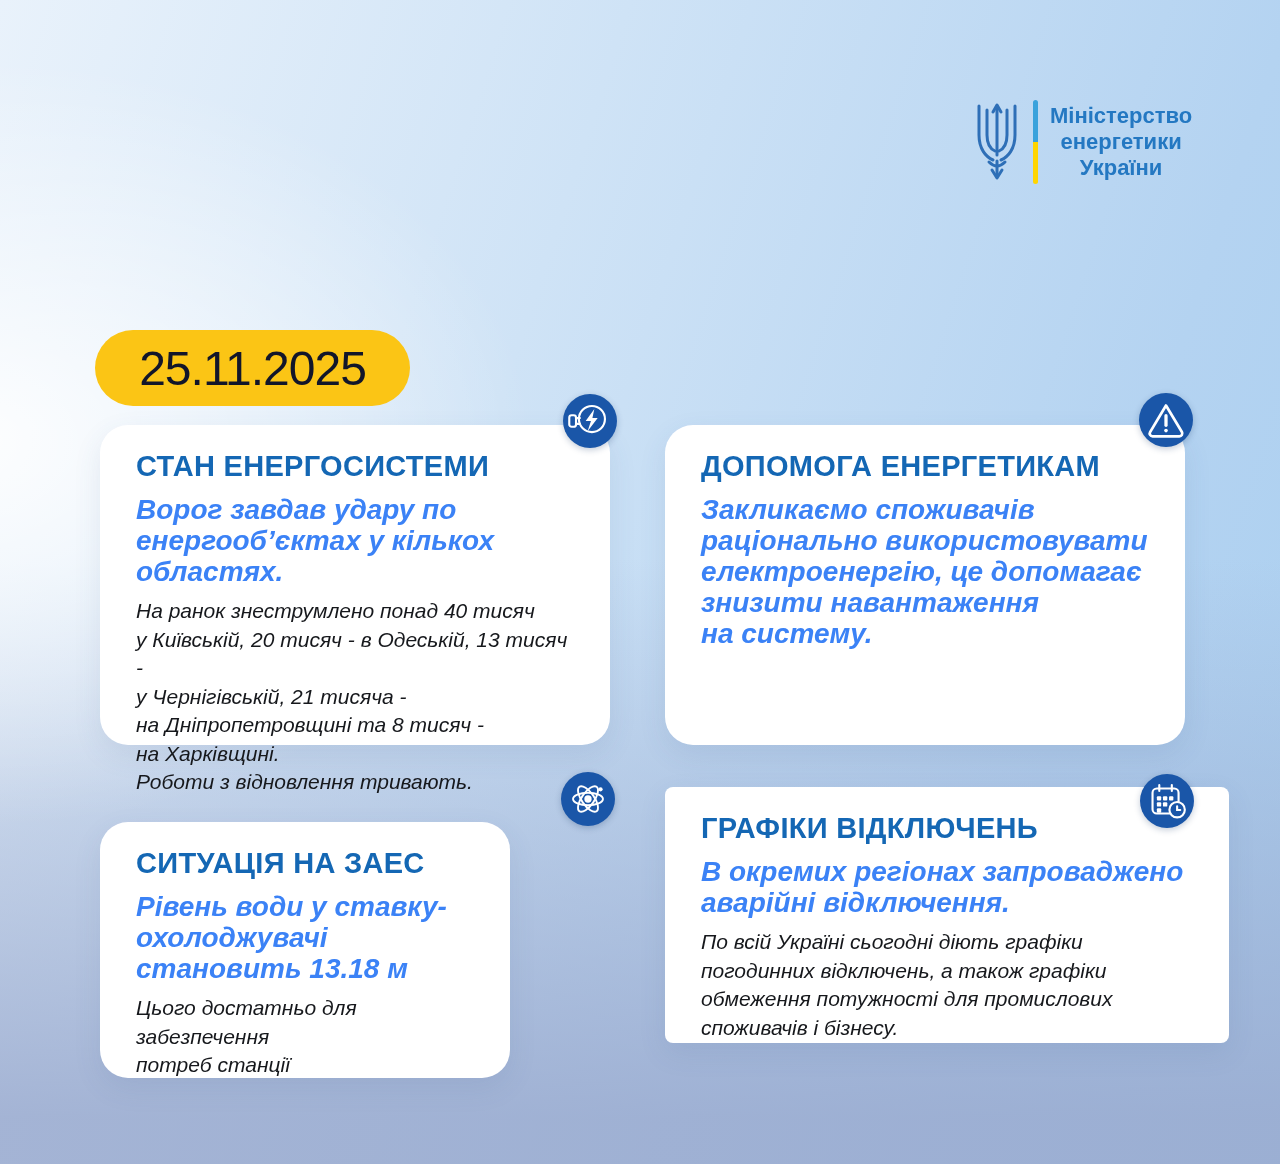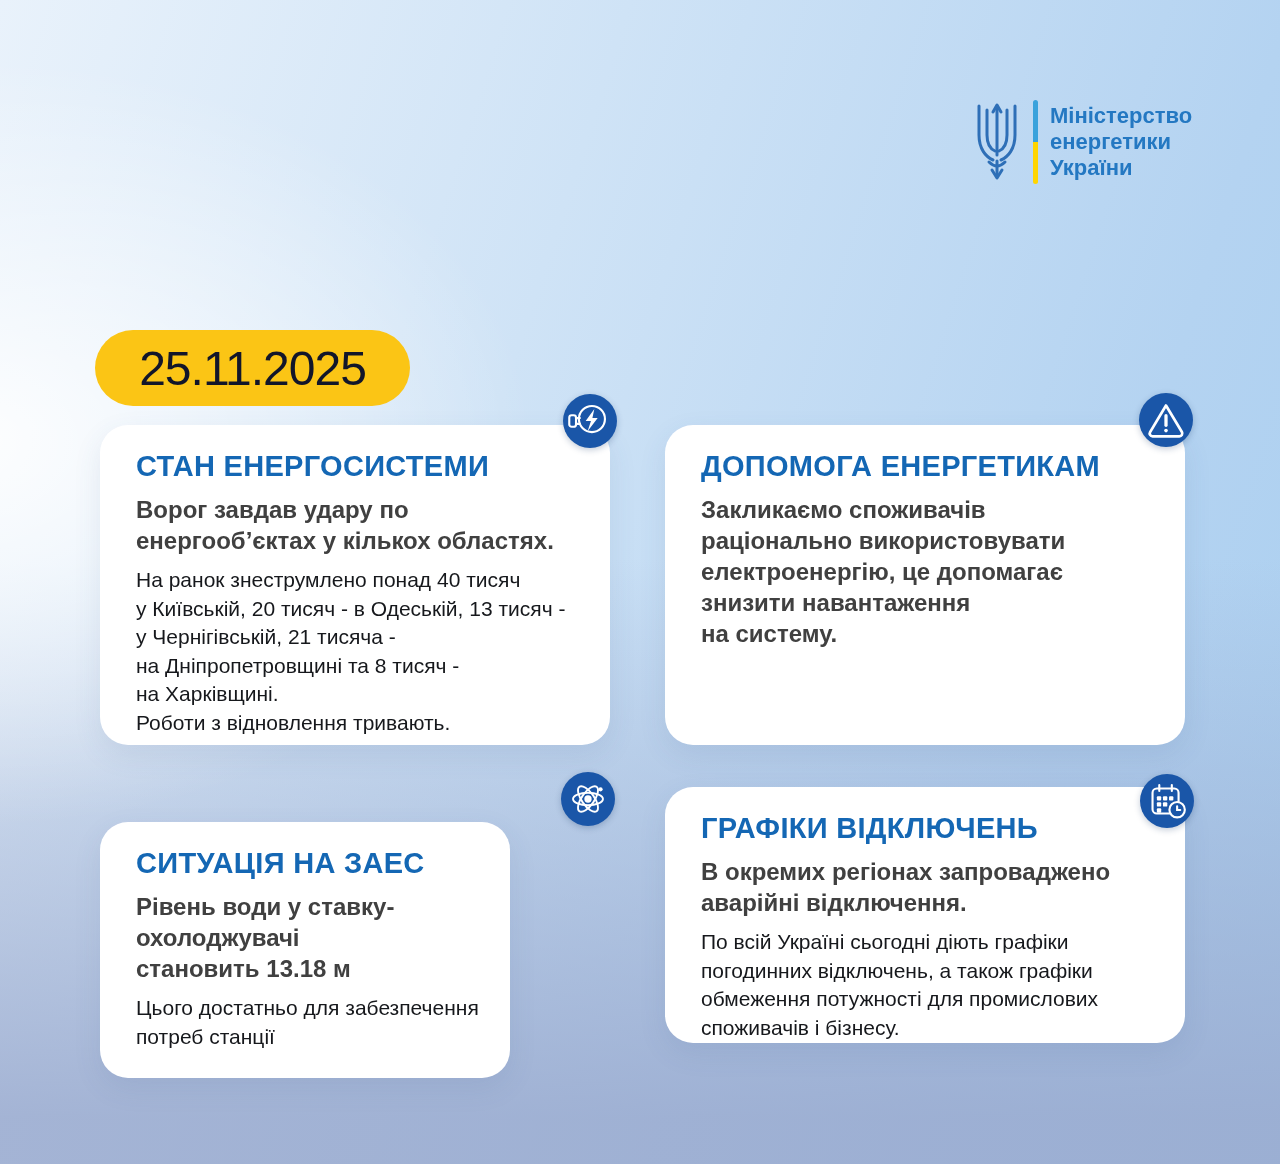--- a/index.html
+++ b/index.html
@@ -14,21 +14,21 @@
       linear-gradient(108deg, #e9f2fb 0%, #cfe3f6 38%, #b4d3f1 78%, #aacff0 100%);
   }
 
   
   .logo{ position:absolute; left:973px; top:100px; display:flex; align-items:center; }
   .logo svg{ display:block; }
   .logo-divider{ width:5px; height:84px; margin-left:12px; border-radius:3px; overflow:hidden;
     display:flex; flex-direction:column; }
   .logo-divider .d-top{ flex:1; }
   .logo-divider .d-bot{ flex:1; }
-  .logo-text{ margin-left:12px; font-weight:700; font-size:22px; line-height:26px; color:#2478c2; }
+  .logo-text{ margin-left:12px; font-weight:700; font-size:22px; line-height:26px; color:#2478c2;text-align:center; }
 
   .page-title{
     position:absolute; left:130px; top:178px;
     font-weight:700; font-size:47px; line-height:67px; letter-spacing:1px;
     color:#1b4db2;
   }
   .page-title span{ display:block; }
 
   .date-badge{
     position:absolute; left:95px; top:330px; width:315px; height:76px;
@@ -39,28 +39,28 @@
 
   
   .card{
     position:absolute; background:#ffffff; border-radius:28px;
     box-shadow:0 10px 28px rgba(60,90,140,0.10);
     padding:24px 30px 32px 36px;
   }
   .card-1{ left:100px; top:425px;  width:510px; height:320px; }
   .card-2{ left:665px; top:425px;  width:520px; height:320px; }
   .card-3{ left:100px; top:822px;  width:410px; height:256px; }
-  .card-4{ left:665px; top:787px;  width:520px; height:256px; }
+  .card-4{ left:665px; top:787px;  width:564px; height:256px;border-radius:8px; }
 
   .card-title{ font-weight:700; font-size:29px; line-height:34px; letter-spacing:0.3px;
     color:#1467b4; margin-bottom:11px; }
-  .card-lead{ font-weight:700; font-size:24px; line-height:31px; color:#404040;
-    white-space:pre-line; margin-bottom:10px; }
+  .card-lead{ font-weight:700; font-size:28px; line-height:31px; color:#3b82f6;
+    white-space:pre-line; margin-bottom:10px;font-style:italic; }
   .card-body{ font-weight:400; font-size:21px; line-height:28.5px; color:#16181c;
-    white-space:pre-line; }
+    white-space:pre-line;font-style:italic; }
 
   .badge-icon{
     position:absolute; width:54px; height:54px; border-radius:50%;
     background:#1a56a8; display:flex; align-items:center; justify-content:center;
     box-shadow:0 2px 6px rgba(20,50,100,0.25);
   }
   .icon-1{ left:563px;  top:394px; }
   .icon-2{ left:1139px; top:393px; }
   .icon-3{ left:561px;  top:772px; }
   .icon-4{ left:1140px; top:774px; }

